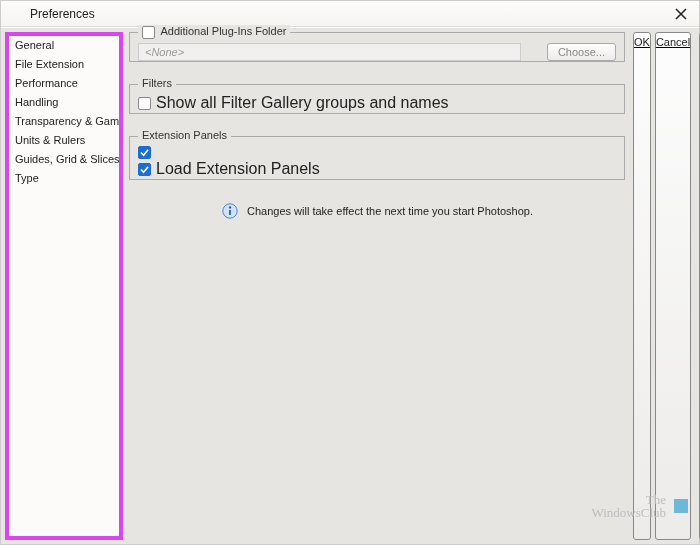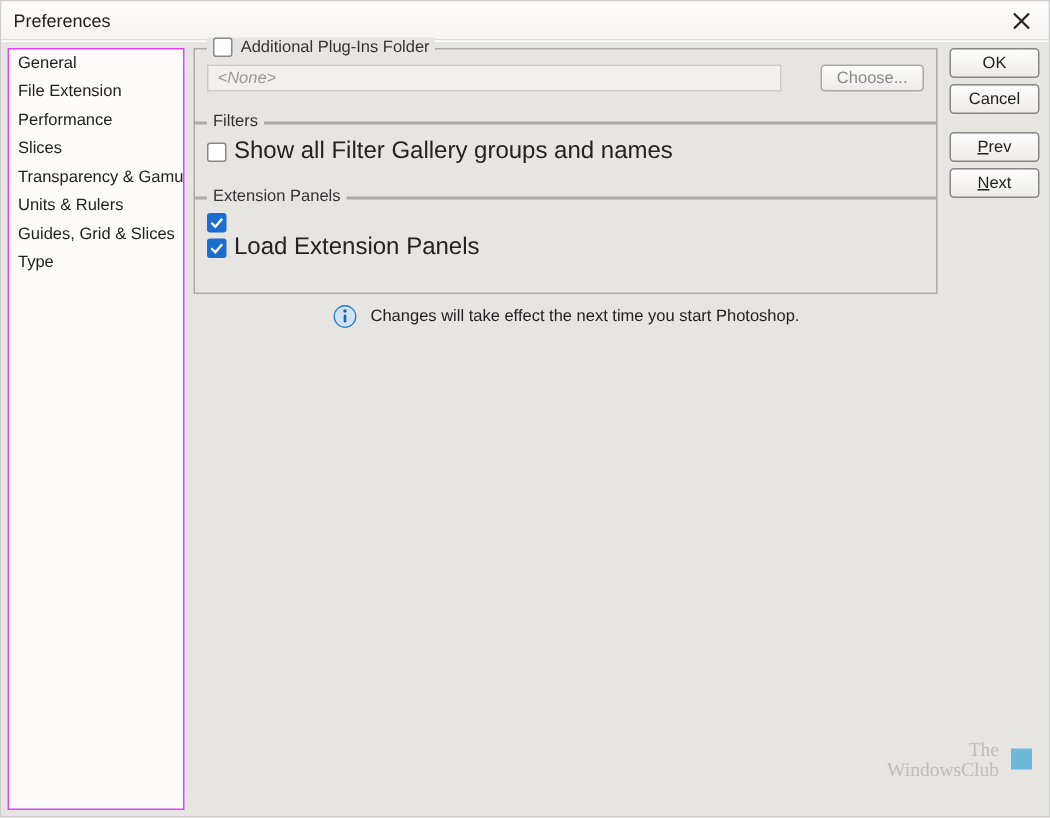--- a/index.html
+++ b/index.html
@@ -26,40 +26,41 @@
     align-items: center;
     justify-content: space-between;
     padding: 4px 8px;
     border-bottom: 1px solid #ddd;
     background: linear-gradient(#fdfcfb, #f6f4f1);
     height: 26px;
   }
   .titlebar .title {
     font-size: 12px;
     color: #222;
+    margin-left: 21px;
   }
   .close-btn {
     width: 20px;
     height: 20px;
     display: flex;
     align-items: center;
     justify-content: center;
     cursor: pointer;
   }
   .close-btn svg { width: 12px; height: 12px; }
   .content {
     flex: 1;
     display: flex;
     background: #e7e5e2;
     border-top: 1px solid #fff;
   }
   .sidebar {
     width: 118px;
     background: #fcfbfa;
-    border: 1px solid #d946ef;
+    border: 4px solid #d946ef;
     margin: 4px 0 4px 4px;
     overflow: hidden;
   }
   .sidebar-item {
     padding: 2px 6px;
     font-size: 11px;
     color: #222;
     cursor: pointer;
     line-height: 15px;
     white-space: nowrap;
@@ -68,22 +69,22 @@
     background: #0a64d6;
     color: #fff;
   }
   .main {
     flex: 1;
     padding: 4px 6px;
     position: relative;
   }
   .group {
     border: 1px solid #aaa;
-    margin-bottom: 0;
-    padding: 8px 8px 20px 8px;
+    margin-bottom: 22px;
+    padding: 8px 8px 0 8px;
     position: relative;
     background: #e7e5e2;
   }
   .group-legend {
     position: absolute;
     top: -8px;
     left: 8px;
     background: #e7e5e2;
     padding: 0 4px;
     font-size: 11px;
@@ -150,22 +151,22 @@
     color: #222;
   }
   .info-icon {
     width: 18px;
     height: 18px;
   }
   .right-buttons {
     width: 68px;
     padding: 4px 6px 4px 2px;
     display: flex;
-    flex-direction: column;
     gap: 4px;
+    text-decoration: underline;
   }
   .btn {
     border: 1px solid #888;
     background: linear-gradient(#fdfdfd, #ecebe9);
     padding: 3px 0;
     border-radius: 3px;
     font-size: 11px;
     text-align: center;
     cursor: pointer;
     color: #222;
@@ -205,21 +206,21 @@
           <path d="M1 1 L11 11 M11 1 L1 11" stroke="#222" stroke-width="1.5"></path>
         </svg>
     </div>
   </div>
   <div class="content">
 
     <div class="sidebar">
       <div class="sidebar-item"><span>General</span></div>
       <div class="sidebar-item"><span>File Extension</span></div>
       <div class="sidebar-item"><span>Performance</span></div>
-      <div class="sidebar-item"><span>Slices</span></div>
+      <div class="sidebar-item"><span>Handling</span></div>
       <div class="sidebar-item"><span>Transparency &amp; Gamut</span></div>
       <div class="sidebar-item"><span>Units &amp; Rulers</span></div>
       <div class="sidebar-item"><span>Guides, Grid &amp; Slices</span></div>
       <div class="sidebar-item"><span>Type</span></div>
     </div>
 
     <div class="main">
 
       <div class="group">
         <div class="group-legend">

